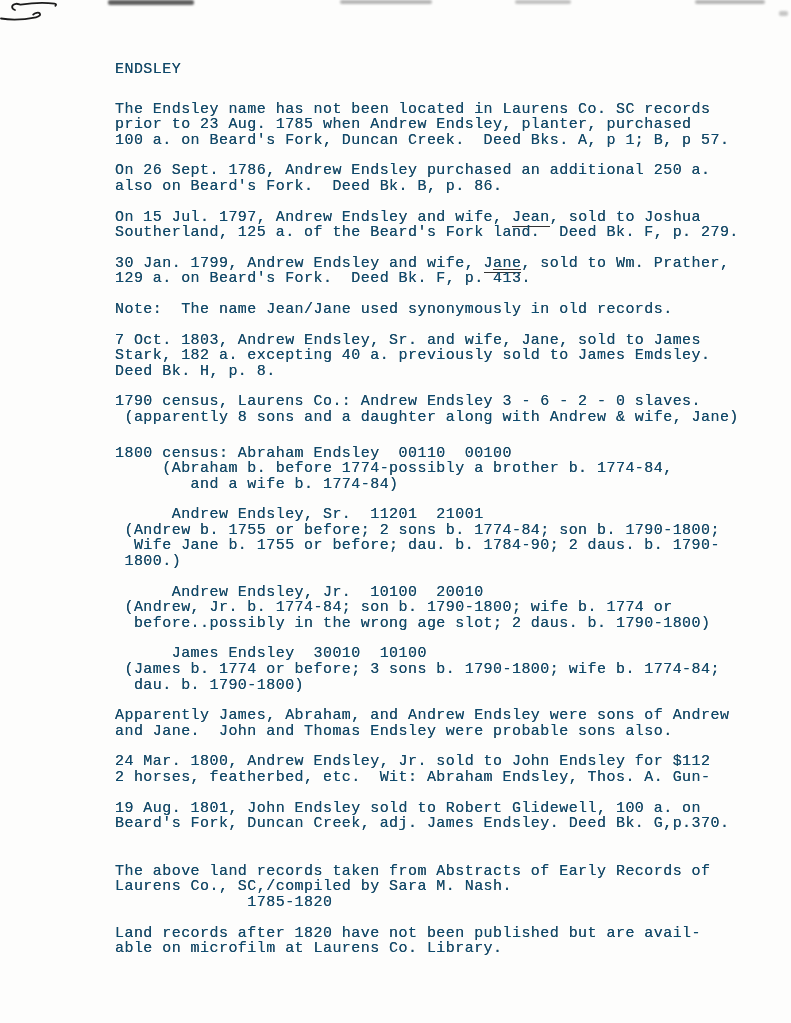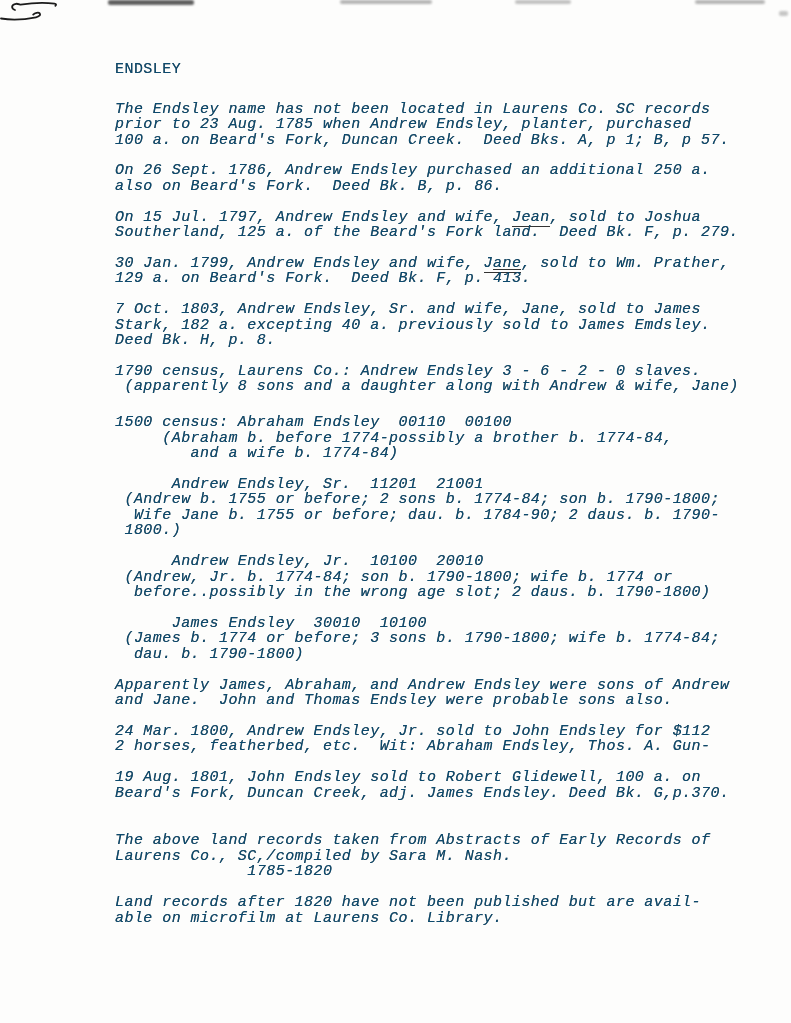--- a/index.html
+++ b/index.html
@@ -18,21 +18,21 @@
   .content {
     position: absolute;
     top: 0; left: 0; right: 0;
     padding: 62px 14px 0 115px;
     font-size: 15px;
     line-height: 15.6px;
     letter-spacing: 0.45px;
     text-shadow: 0 0 0.5px rgba(45,45,45,0.75);
   }
   .line { white-space: pre; height: 15.6px; }
-  .para { margin-top: 15px; font-style: italic; }
+  .para { margin-top: 15px; }
   .para.mt-lg  { margin-top: 20px; }
   .para.mt-xl  { margin-top: 24px; }
   .para.mt-xxl { margin-top: 32px; }
   .seg-u { border-bottom: 1.6px solid #333; }
   .seg-o { border-top: 1.6px solid #333; }
 
   
   .smudge { position: absolute; border-radius: 2px; filter: blur(1px); }
   .smudge.s1 { left: 108px; top: 0; width: 86px; height: 5px; background: rgba(55,55,55,0.8); }
   .smudge.s2 { left: 340px; top: 0; width: 92px; height: 4px; background: rgba(110,110,110,0.5); }
@@ -74,30 +74,33 @@
       </div>
     <div class="para">
         <div class="line"><span>On 15 Jul. 1797, Andrew Endsley and wife, </span><span class="seg-u">Jean</span><span>, sold to Joshua</span></div>
         <div class="line"><span>Southerland, 125 a. of the Beard's Fork land.  Deed Bk. F, p. 279.</span></div>
       </div>
     <div class="para">
         <div class="line"><span>30 Jan. 1799, Andrew Endsley and wife, </span><span class="seg-u">Jane</span><span>, sold to Wm. Prather,</span></div>
         <div class="line"><span>129 a. on Beard's Fork.  Deed Bk. F, p. </span><span class="seg-o">413</span><span>.</span></div>
       </div>
     <div class="para">
+        <div class="line"><span>Note:  The name Jean/Jane used synonymously in old records.</span></div>
+      </div>
+    <div class="para">
         <div class="line"><span>7 Oct. 1803, Andrew Endsley, Sr. and wife, Jane, sold to James</span></div>
         <div class="line"><span>Stark, 182 a. excepting 40 a. previously sold to James Emdsley.</span></div>
         <div class="line"><span>Deed Bk. H, p. 8.</span></div>
       </div>
     <div class="para">
         <div class="line"><span>1790 census, Laurens Co.: Andrew Endsley 3 - 6 - 2 - 0 slaves.</span></div>
         <div class="line"><span> (apparently 8 sons and a daughter along with Andrew &amp; wife, Jane)</span></div>
       </div>
     <div class="para mt-lg">
-        <div class="line"><span>1500 census: Abraham Endsley  00110  00100</span></div>
+        <div class="line"><span>1800 census: Abraham Endsley  00110  00100</span></div>
         <div class="line"><span>     (Abraham b. before 1774-possibly a brother b. 1774-84,</span></div>
         <div class="line"><span>        and a wife b. 1774-84)</span></div>
       </div>
     <div class="para">
         <div class="line"><span>      Andrew Endsley, Sr.  11201  21001</span></div>
         <div class="line"><span> (Andrew b. 1755 or before; 2 sons b. 1774-84; son b. 1790-1800;</span></div>
         <div class="line"><span>  Wife Jane b. 1755 or before; dau. b. 1784-90; 2 daus. b. 1790-</span></div>
         <div class="line"><span> 1800.)</span></div>
       </div>
     <div class="para">

